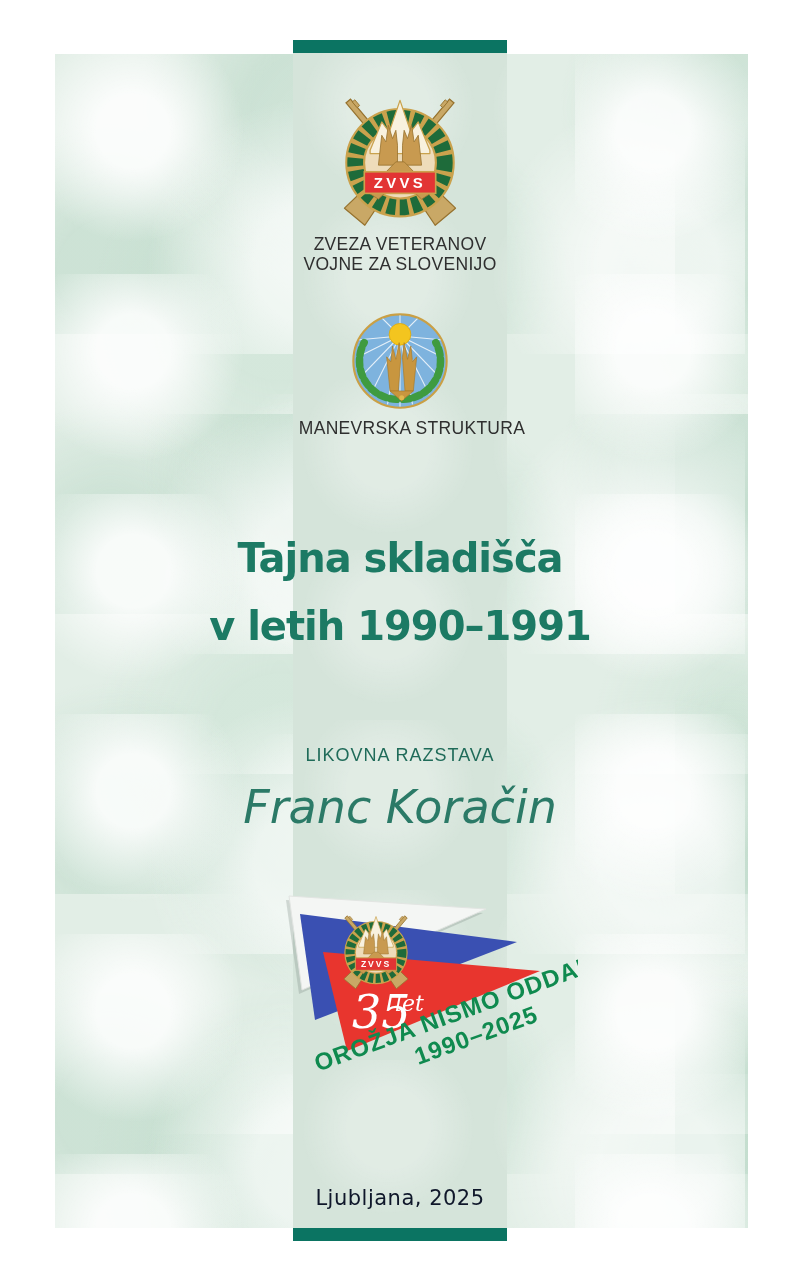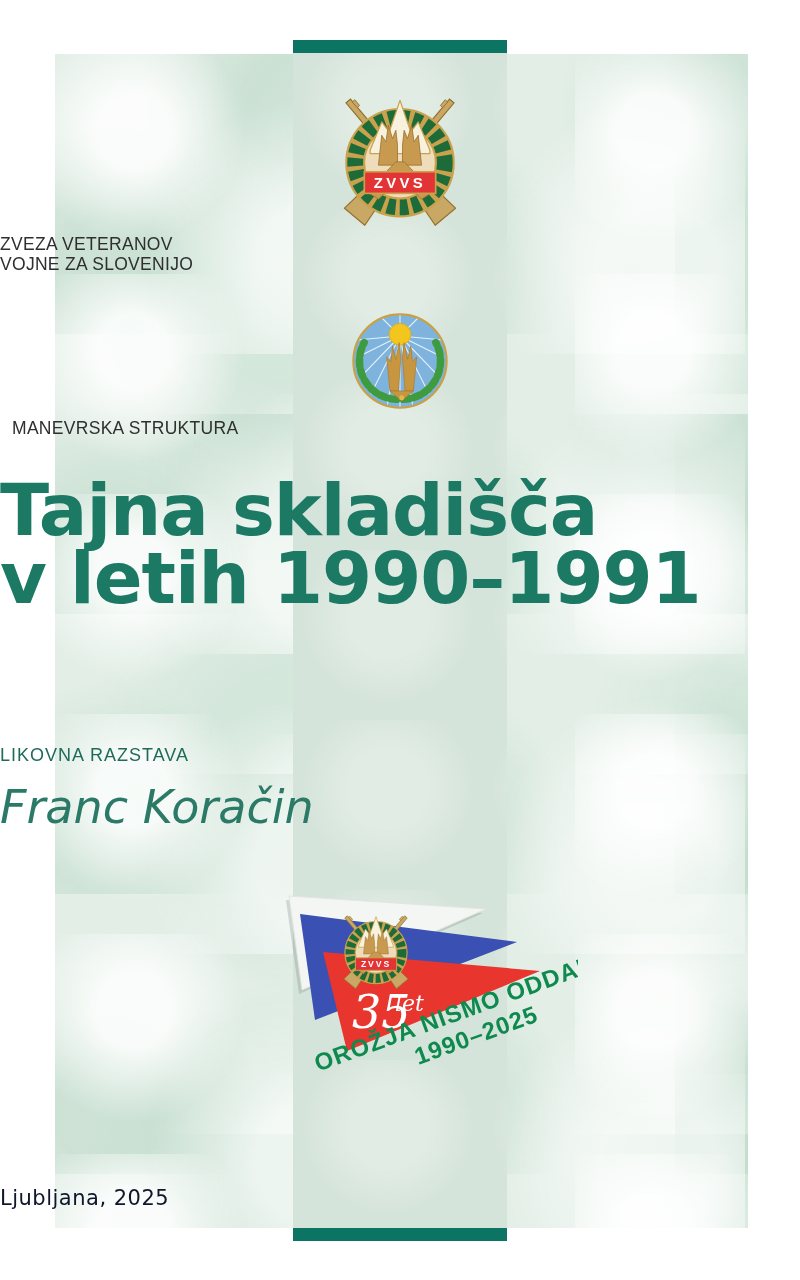--- a/index.html
+++ b/index.html
@@ -24,31 +24,31 @@
   .band{
     position:absolute;left:293px;top:40px;width:214px;height:1201px;
     background-color:#d5e4da;
     background-image:radial-gradient(circle at 50% 40%, rgba(255,255,255,.28) 0 30%, rgba(255,255,255,0) 62%);
     background-size:190px 170px;
   }
   .accent-bar{position:absolute;left:0;right:0;height:13px;background:#0b7462;}
   .accent-bar.top{top:0;}
   .accent-bar.bottom{bottom:0;}
 
-  .abs-center{position:absolute;left:0;width:800px;}
+  .abs-center{position:absolute;left:0;width:800px;text-align:center;}
 
   .crest-svg{position:absolute;left:317px;top:82px;width:166px;height:158px;}
   .caption{font-size:17.5px;line-height:20px;color:#2f2f2f;letter-spacing:.3px;}
   .caption-zvvs{top:234px;}
   .msnz-svg{position:absolute;left:350px;top:311px;width:100px;height:100px;}
   .caption-msnz{top:418px;padding-left:12px;}
 
   .main-title{
-    top:476px;font-family:"DejaVu Sans",sans-serif;font-weight:bold;
-    font-size:72px;line-height:68px;letter-spacing:-1px;color:#1c7a64;
+    top:524px;font-family:"DejaVu Sans",sans-serif;font-weight:bold;
+    font-size:40px;line-height:68px;letter-spacing:-1px;color:#1c7a64;
   }
   .subtitle{top:745px;font-size:18px;letter-spacing:1px;color:#1f6b59;}
   .author-name{top:780px;font-family:"DejaVu Sans",sans-serif;font-style:italic;font-weight:500;font-size:46px;color:#2b7a67;}
   .author-role{top:819px;font-style:italic;font-size:25px;color:#5f9c8b;}
 
   .logo-svg{position:absolute;left:278px;top:880px;width:300px;height:200px;}
 
   .place-year{top:1186px;font-family:"DejaVu Sans",sans-serif;font-size:21px;letter-spacing:.5px;color:#0f172a;}
 </style>
 </head>

